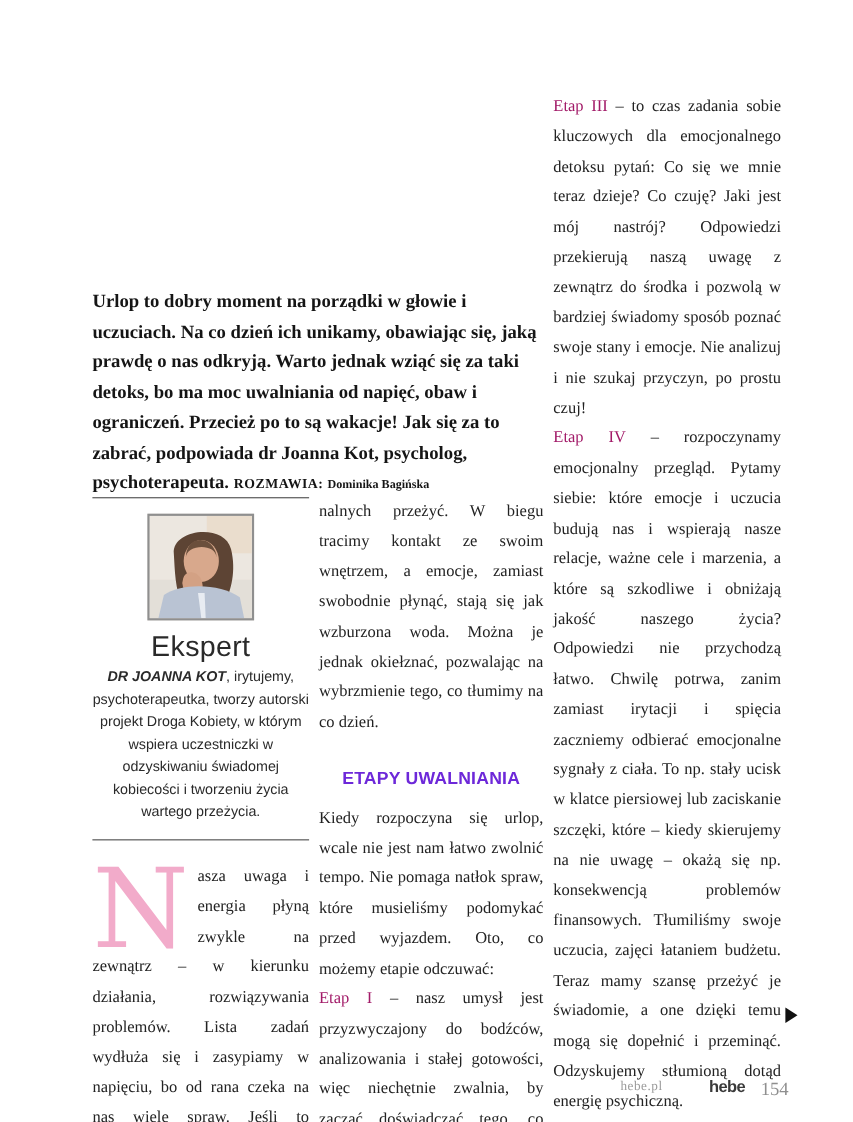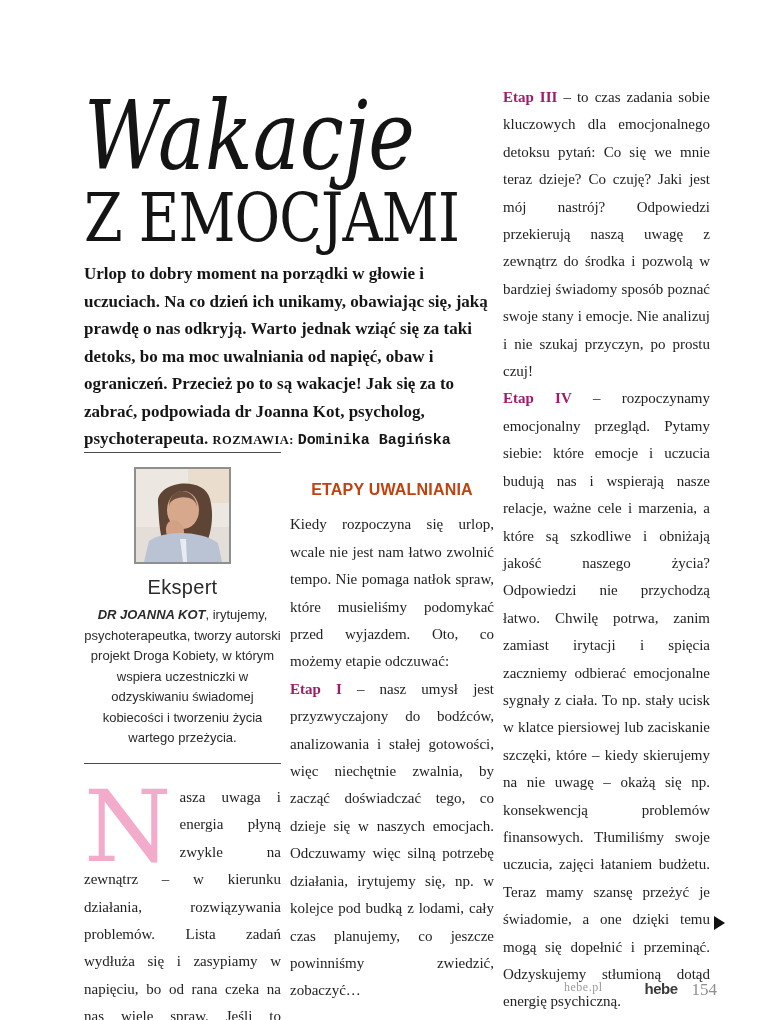--- a/index.html
+++ b/index.html
@@ -22,76 +22,72 @@
     letter-spacing:-1px; transform:scaleX(0.83); transform-origin:left center; display:block;
     margin-top:-6px;
   }
   
   .intro {
     position:absolute; left:84px; top:260px; width:412px;
     font-weight:bold; font-size:17px; line-height:27.5px; color:#151515;
     text-align:left;
   }
   .intro .byline-label { font-size:12.5px; letter-spacing:0.5px; }
-  .intro .byline-name  { font-size:15px; font-weight:bold;font-family:Liberation Mono, monospace; }
+  .intro .byline-name  { font-size:11px; font-weight:bold; }
   
   .col { position:absolute; font-size:15px; line-height:27.4px; text-align:justify; color:#222; }
   .col-left  { left:84px;  top:452px; width:197px; }
   .col-mid   { left:290px; top:452px; width:204px; }
   .col-right { left:503px; top:84px;  width:207px; }
   .rule { border-top:1px solid #4a4a4a; }
   
   .expert { text-align:center; font-family:"Liberation Sans", sans-serif; }
   .expert-rule-top { margin-bottom:14px; }
   .expert-rule-bottom { margin-top:14px; }
   .photo-frame {
     width:97px; height:97px; margin:0 auto; border:2px solid #8f8f8f; overflow:hidden;
     background:#ece7e0;
   }
-  .expert-heading { font-size:20px; font-weight:400; color:#2a2a2a; margin-top:10px; letter-spacing:0.3px; }
+  .expert-heading { font-size:26px; font-weight:400; color:#2a2a2a; margin-top:10px; letter-spacing:0.3px; }
   .expert-bio { font-size:13px; line-height:20.5px; color:#2a2a2a; margin-top:4px; text-align:center; }
   .expert-bio .expert-name { font-weight:bold;font-style:italic; }
   
   .dropcap-para { margin-top:20px; }
   .dropcap {
     float:left; font-family:"DejaVu Serif", serif; font-weight:400;
     font-size:100px; line-height:78px; color:#f2abca;
     margin:4px 8px 0 0;
   }
   
   .section-heading {
     font-family:"Liberation Sans", sans-serif; font-weight:bold;
     font-size:16px; letter-spacing:0.2px; text-align:center;
     margin:24px 0 8px 0;
   }
-  .runin { font-weight:bold; }
+  .runin { font-weight:normal; }
   .para { text-align:justify; }
   
   .cont-arrow {
     position:absolute; left:714px; top:916px; width:0; height:0;
     border-top:7px solid transparent; border-bottom:7px solid transparent;
     border-left:11px solid #111;
   }
   
   .footer {
     position:absolute; right:58px; top:980px; display:flex; align-items:flex-start; gap:14px;
   }
   .footer-site  { font-family:"Liberation Serif", serif; font-size:12px; color:#9b9b9b; letter-spacing:0.5px; }
   .footer-brand { font-family:"Liberation Sans", sans-serif; font-weight:bold; font-size:15px; color:#3a3a3a; letter-spacing:-0.5px;margin-left:28px; }
   .footer-page  { font-family:"Liberation Serif", serif; font-size:17px; color:#8f8f8f; }
 </style>
 </head>
 <body>
 
 <div class="page">
 
-  <div class="title-block">
-    <span class="title-line1">Wakacje</span>
-    <span class="title-line2">Z EMOCJAMI</span>
-  </div>
 
   <p class="intro"><span>Urlop to dobry moment na porządki w głowie i uczuciach. Na co dzień ich unikamy, obawiając się, jaką prawdę o nas odkryją. Warto jednak wziąć się za taki detoks, bo ma moc uwalniania od napięć, obaw i ograniczeń. Przecież po to są wakacje! Jak się za to zabrać, podpowiada dr Joanna Kot, psycholog, psychoterapeuta. </span><span class="byline-label">ROZMAWIA: </span><span class="byline-name">Dominika Bagińska</span></p>
 
   <div class="col col-left">
     <div class="expert">
       <div class="rule expert-rule-top"></div>
       <div class="photo-frame">
         <svg width="93" height="93" viewBox="0 0 93 93">
           <rect width="93" height="93" fill="#ece7e0"></rect>
           <rect x="52" y="0" width="41" height="34" fill="#e9d8c4" opacity="0.7"></rect>
@@ -105,21 +101,22 @@
         </svg>
       </div>
       <div class="expert-heading">Ekspert</div>
       <p class="expert-bio"><span class="expert-name">DR JOANNA KOT</span><span>, irytujemy, psychoterapeutka, tworzy autorski projekt Droga Kobiety, w którym wspiera uczestniczki w odzyskiwaniu świadomej kobiecości i tworzeniu życia wartego przeżycia.</span></p>
       <div class="rule expert-rule-bottom"></div>
     </div>
     <p class="dropcap-para para"><span class="dropcap">N</span><span>asza uwaga i energia płyną zwykle na zewnątrz – w kierunku działania, rozwiązywania problemów. Lista zadań wydłuża się i zasypiamy w napięciu, bo od rana czeka na nas wiele spraw. Jeśli to strategia tylko na kryzysowe sytuacje, będzie nas wspierać w realizowaniu celów i pokonywaniu trudności. Ale jeśli takie napięcie towarzyszy nam na co dzień, coraz bardziej oddala to nas od samych siebie, od naszych emocjo-</span></p>
   </div>
 
   <div class="col col-mid">
-    <h2 class="section-heading" style="color:#c2410c">ETAPY UWALNIANIA</h2>
+    <p class="para">nalnych przeżyć. W biegu tracimy kontakt ze swoim wnętrzem, a emocje, zamiast swobodnie płynąć, stają się jak wzburzona woda. Można je jednak okiełznać, pozwalając na wybrzmienie tego, co tłumimy na co dzień.</p>
+    <h2 class="section-heading" style="color:#6d28d9">ETAPY UWALNIANIA</h2>
     <p class="para">Kiedy rozpoczyna się urlop, wcale nie jest nam łatwo zwolnić tempo. Nie pomaga natłok spraw, które musieliśmy podomykać przed wyjazdem. Oto, co możemy etapie odczuwać:</p>
     <p class="para"><span class="runin" style="color:#a21a68">Etap I</span><span> – nasz umysł jest przyzwyczajony do bodźców, analizowania i stałej gotowości, więc niechętnie zwalnia, by zacząć doświadczać tego, co dzieje się w naszych emocjach. Odczuwamy więc silną potrzebę działania, irytujemy się, np. w kolejce pod budką z lodami, cały czas planujemy, co jeszcze powinniśmy zwiedzić, zobaczyć…</span></p>
 
   </div>
 
   <div class="col col-right">
     <p class="para"><span class="runin" style="color:#a21a68">Etap III</span><span> – to czas zadania sobie kluczowych dla emocjonalnego detoksu pytań: Co się we mnie teraz dzieje? Co czuję? Jaki jest mój nastrój? Odpowiedzi przekierują naszą uwagę z zewnątrz do środka i pozwolą w bardziej świadomy sposób poznać swoje stany i emocje. Nie analizuj i nie szukaj przyczyn, po prostu czuj!</span></p>
     <p class="para"><span class="runin" style="color:#a21a68">Etap IV</span><span> – rozpoczynamy emocjonalny przegląd. Pytamy siebie: które emocje i uczucia budują nas i wspierają nasze relacje, ważne cele i marzenia, a które są szkodliwe i obniżają jakość naszego życia? Odpowiedzi nie przychodzą łatwo. Chwilę potrwa, zanim zamiast irytacji i spięcia zaczniemy odbierać emocjonalne sygnały z ciała. To np. stały ucisk w klatce piersiowej lub zaciskanie szczęki, które – kiedy skierujemy na nie uwagę – okażą się np. konsekwencją problemów finansowych. Tłumiliśmy swoje uczucia, zajęci łataniem budżetu. Teraz mamy szansę przeżyć je świadomie, a one dzięki temu mogą się dopełnić i przeminąć. Odzyskujemy stłumioną dotąd energię psychiczną.</span></p>
 
   </div>

